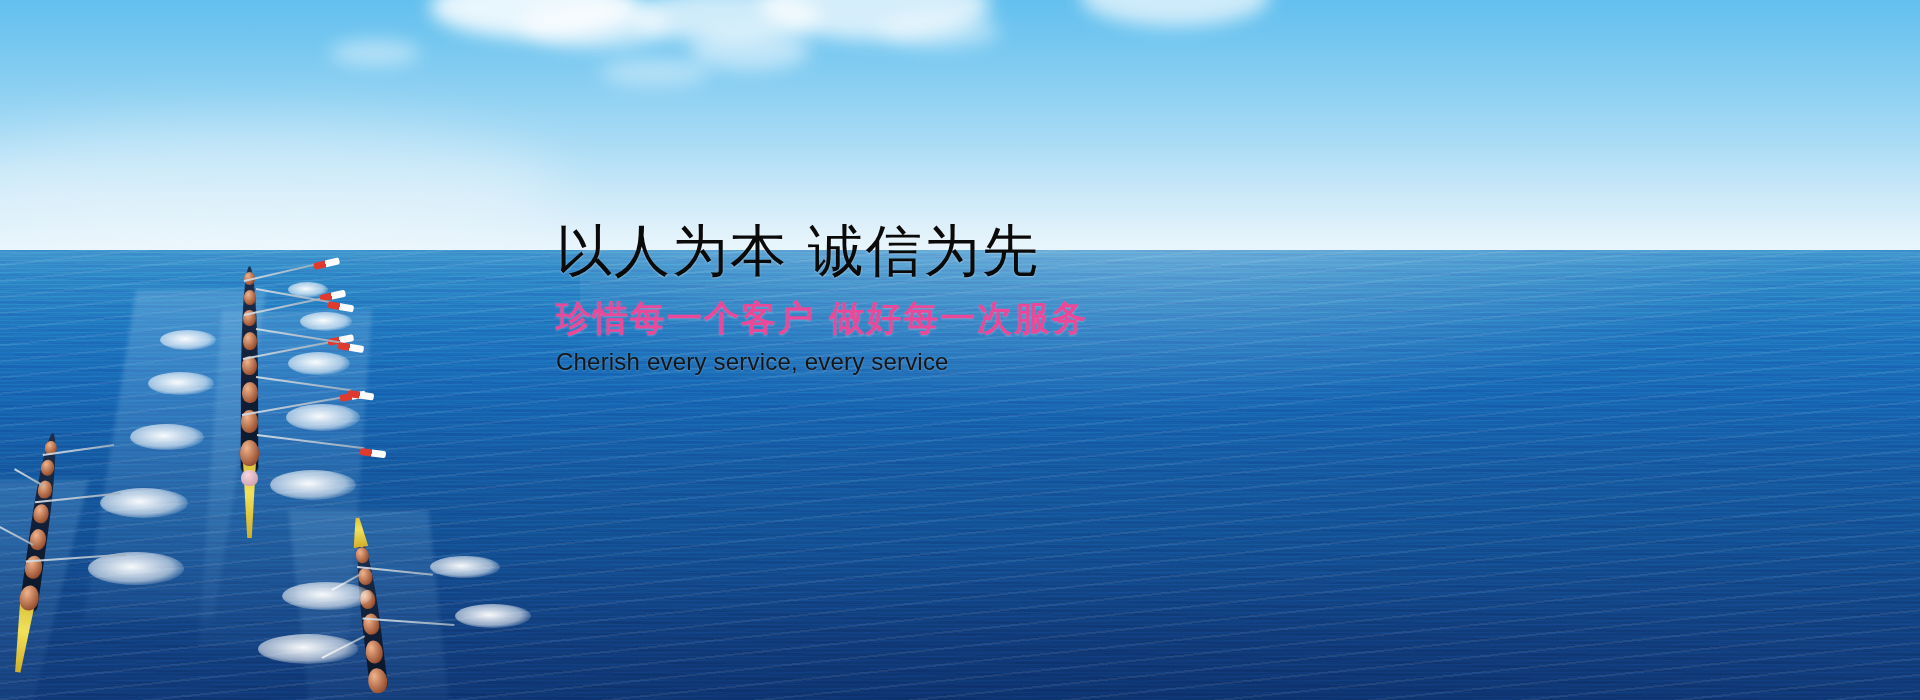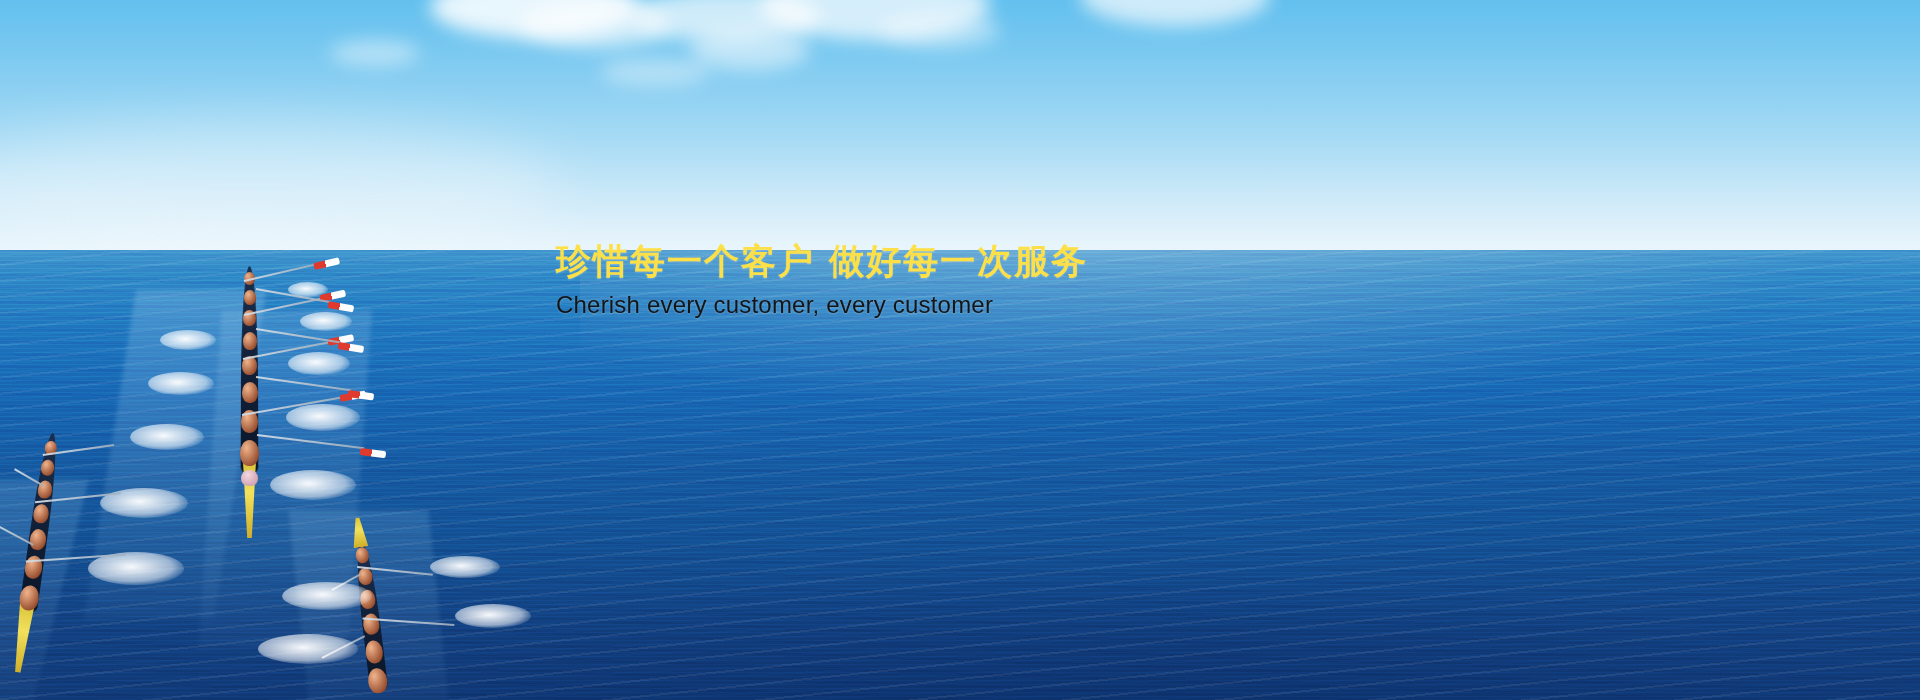--- a/index.html
+++ b/index.html
@@ -150,21 +150,21 @@
   }
   .en-head{
     font-size:25px;color:#161616;font-weight:400;
     letter-spacing:.2px;
     padding-bottom:6px;
     text-shadow:0 1px 2px rgba(255,255,255,.30);
   }
   .cn-sub{
     margin-top:16px;
     font-family:"DejaVu Sans","Liberation Sans",sans-serif;
-    font-size:35px;font-weight:700;color:#fde047;
+    font-size:35px;font-weight:700;color:#ec4899;
     letter-spacing:2px;white-space:nowrap;
     text-shadow:0 1px 2px rgba(255,255,255,.25);
   }
   .en-sub{
     margin-top:6px;
     font-size:24px;color:#151515;letter-spacing:.2px;
     white-space:nowrap;
     text-shadow:0 1px 2px rgba(255,255,255,.22);
   }
 </style>
@@ -282,18 +282,19 @@
     <div class="oar" style="left:-18px;top:110px;width:48px;transform:rotate(-20deg);"></div>
   </div>
 
   <div class="splash" style="left:282px;top:582px;width:90px;height:28px;"></div>
   <div class="splash" style="left:258px;top:634px;width:100px;height:30px;"></div>
   <div class="splash" style="left:430px;top:556px;width:70px;height:22px;"></div>
   <div class="splash" style="left:455px;top:604px;width:76px;height:24px;"></div>
 
   <div class="copy">
     <div class="line-main">
+      <span class="cn-head">以人为本 诚信为先</span>
     </div>
     <div class="cn-sub">珍惜每一个客户  做好每一次服务</div>
-    <div class="en-sub">Cherish every customer, every customer</div>
+    <div class="en-sub">Cherish every service, every service</div>
   </div>
 
 </div>
 
 </body></html>

